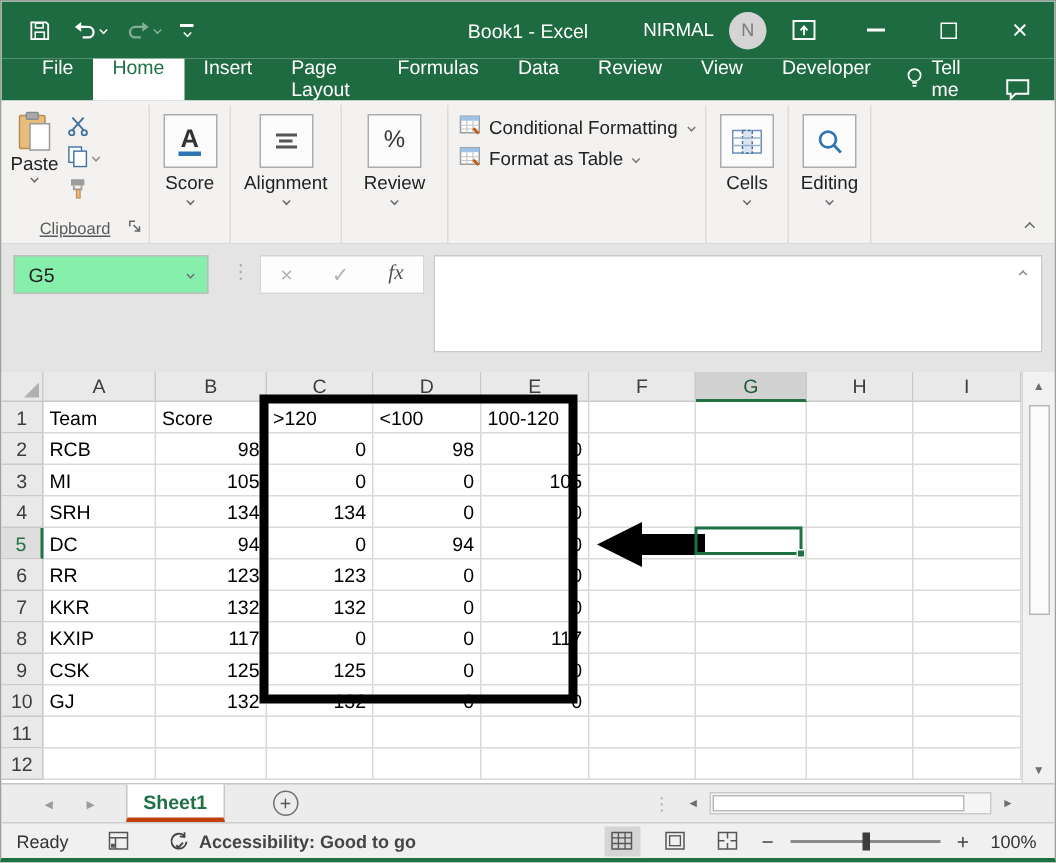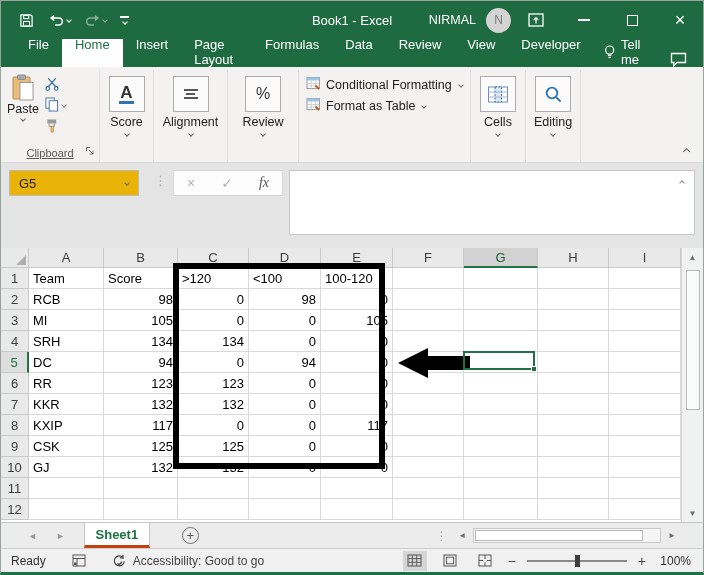--- a/index.html
+++ b/index.html
@@ -65,21 +65,21 @@
   .pct{ font-size:16px; color:#333; }
   
   .rg-styles{ width:172px; }
   .sitem{ display:flex; align-items:center; gap:5px; padding:2px 0 2px 7px; font-size:12.5px; color:#222; }
   .sitem .chev{ color:#777; margin-left:2px; }
   
   .ribbon-collapse{ position:absolute; right:14px; bottom:8px; color:#666; }
 
   
   .fbar{ height:85px; background:#e4e4e4; position:relative; flex:none; }
-  .namebox{ position:absolute; left:8px; top:7px; width:130px; height:26px; background:#eab308;
+  .namebox{ position:absolute; left:8px; top:7px; width:130px; height:26px; background:#86efac;
             border:1px solid #bdbdbd; display:flex; align-items:center; font-size:13px; color:#222; }
   .namebox .txt{ padding-left:9px; flex:1; }
   .namebox .chev{ color:#707070; margin-right:9px; }
   .fdots{ position:absolute; left:153px; top:10px; color:#adadad; font-size:13px; letter-spacing:0; }
   .fbtns{ position:absolute; left:172px; top:7px; width:110px; height:26px; background:#fdfdfd;
           border:1px solid #d6d6d6; display:flex; align-items:center; justify-content:space-around; }
   .fbtns .b{ color:#b2b2b2; font-size:14px; }
   .fx{ font-family:"Liberation Serif", serif; font-style:italic; font-size:14px; color:#555; }
   .finput{ position:absolute; left:288px; top:7px; right:8px; height:65px; background:#fff;
            border:1px solid #c9c9c9; }
@@ -129,21 +129,21 @@
   .sdots{ color:#b0b0b0; align-self:center; margin-right:8px; font-size:12px; }
   .hscroll{ display:flex; align-items:center; gap:4px; margin-right:24px; }
   .harrow{ color:#6e6e6e; font-size:8px; padding:0 3px; }
   .htrack{ width:188px; height:15px; background:#f5f5f5; border:1px solid #c9c9c9; position:relative; }
   .hthumb{ position:absolute; left:1px; top:1px; bottom:1px; width:168px; background:#fff; border:1px solid #b9b9b9; }
 
   
   .statusbar{ height:24px; background:#f0f0f0; border-top:1px solid #cecece; display:flex;
               align-items:center; font-size:12px; color:#333; flex:none; }
   .st-ready{ margin-left:10px; }
-  .st-ic{ margin-left:26px; display:flex; align-items:flex-end; gap:6px; color:#444; }
+  .st-ic{ margin-left:26px; display:flex; align-items:flex-end; gap:6px; color:#444;font-weight:bold; }
   .st-right{ margin-left:auto; display:flex; align-items:center; gap:11px; margin-right:12px; }
   .viewbtn{ width:24px; height:20px; display:flex; align-items:center; justify-content:center; }
   .viewbtn.active{ background:#d5d5d5; }
   .zminus,.zplus{ color:#444; font-size:14px; }
   .ztrack{ width:100px; height:2px; background:#8a8a8a; position:relative; }
   .zthumb{ position:absolute; left:48px; top:-5px; width:5px; height:12px; background:#3d3d3d; }
   .zpct{ min-width:34px; text-align:right; }
 </style>
 </head>
 <body>

